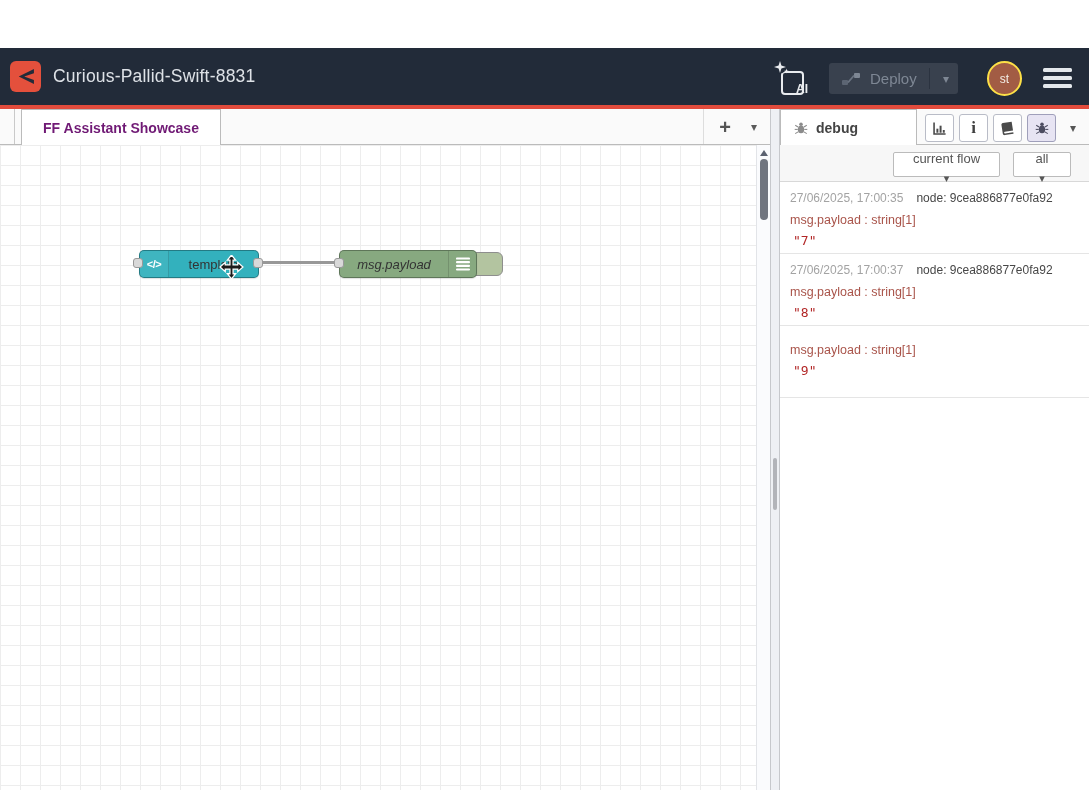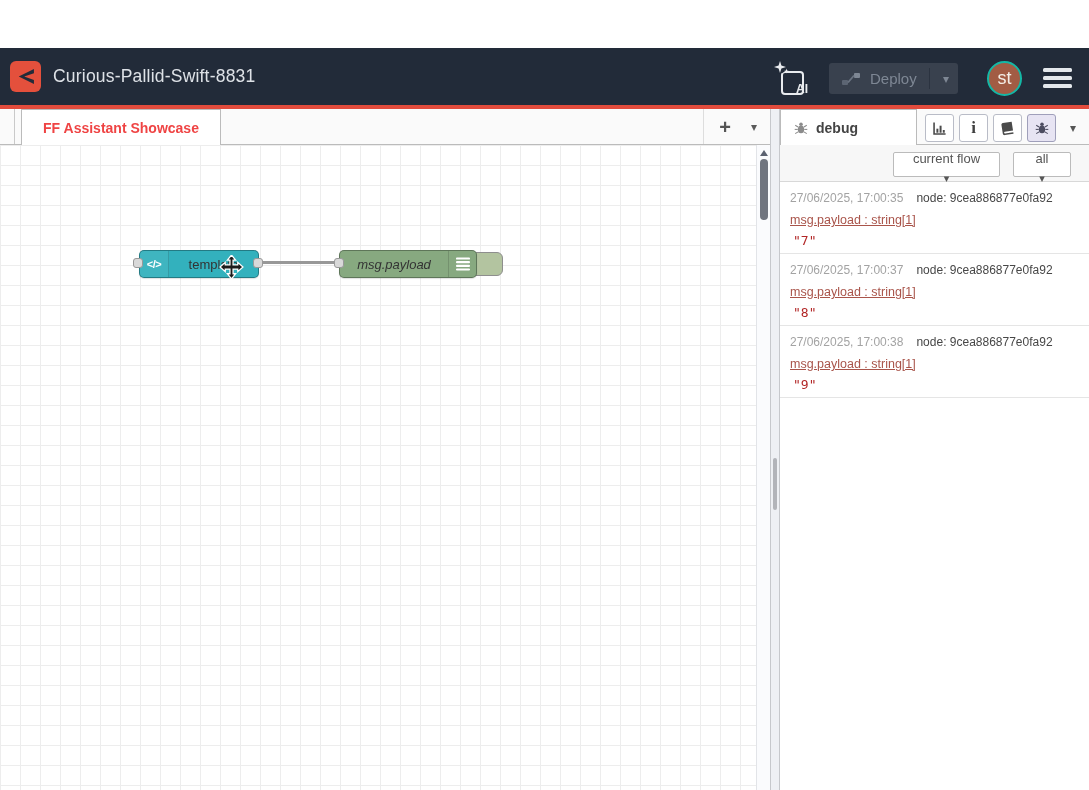--- a/index.html
+++ b/index.html
@@ -21,35 +21,35 @@
   .ai-label { position:absolute; right:2px; bottom:1px; color:#e8ebee; font-size:12px; font-weight:bold; }
   .ai-star { position:absolute; left:0; top:2px; }
   .deploy-button { position:absolute; left:829px; top:15px; width:129px; height:31px;
                    background:#39414e; border-radius:3px; display:flex; align-items:center; }
   .deploy-icon { margin-left:12px; }
   .deploy-label { color:#7e8794; font-size:15px; margin-left:9px; }
   .deploy-sep { position:absolute; right:28px; top:5px; bottom:5px; width:1px; background:#2b3340; }
   .deploy-chevron { position:absolute; right:9px; top:50%; transform:translateY(-50%);
                     color:#7e8794; font-size:12px; line-height:1; }
   .avatar { position:absolute; left:987px; top:13px; width:35px; height:35px; border-radius:50%;
-            background:#a25c44; border:2px solid #14b8a6; color:#f3eee7; font-size:18px;
+            background:#a25c44; border:2px solid #fde047; color:#f3eee7; font-size:12px;
             display:flex; align-items:center; justify-content:center; cursor:pointer; }
   .menu-button { position:absolute; left:1043px; top:20px; width:29px; height:22px;
                  background:transparent; border:none; cursor:pointer; }
   .menu-button .bar { position:absolute; left:0; width:29px; height:4px; background:#e4e8ec; border-radius:1.5px; }
   .menu-button .bar:nth-child(1){ top:0; } .menu-button .bar:nth-child(2){ top:8px; } .menu-button .bar:nth-child(3){ top:16px; }
 
   
   .tabbar { position:absolute; left:0; top:61px; width:770px; height:36px;
             background:#fafafa; border-bottom:1px solid #bbb; }
   .tab-tick { position:absolute; left:14px; top:61px; width:1px; height:35px; background:#c9c9c9; }
   .flow-tab { position:absolute; left:21px; top:61px; width:200px; height:36px; background:#fff;
               border:1px solid #bbb; border-bottom:none; display:flex; align-items:center;
               justify-content:center; cursor:pointer; }
-  .flow-tab span { color:#ef4444; font-weight:bold; font-size:14px; }
+  .flow-tab span { color:#701a75; font-weight:bold; font-size:14px; }
   .tab-sep { position:absolute; left:703px; top:61px; width:1px; height:35px; background:#ddd; }
   .add-flow-button { position:absolute; left:711px; top:64px; width:28px; height:29px; border:none;
                      background:transparent; color:#555; font-size:20px; font-weight:bold; cursor:pointer; line-height:28px; }
   .tab-list-button { position:absolute; left:742px; top:64px; width:24px; height:29px; border:none;
                      background:transparent; color:#5a5a5a; font-size:12px; cursor:pointer; }
 
   
   .canvas { position:absolute; left:0; top:97px; width:756px; height:679px; background:#fff;
             background-image:linear-gradient(to right,#ededed 1px,transparent 1px),
                              linear-gradient(to bottom,#ededed 1px,transparent 1px);
@@ -117,21 +117,21 @@
   .tool-btn { position:absolute; top:7px; height:25px; background:#fff; border:1px solid #bbb; border-radius:2px;
               display:flex; align-items:center; justify-content:center; gap:6px; font-size:13px; color:#555; cursor:pointer;flex-direction:column; }
   .filter-btn { left:113px; width:107px; }
   .clear-btn { left:233px; width:58px; }
   .tool-btn .chev { font-size:11px; color:#555; }
 
   .messages { position:absolute; left:0; top:73px; width:309px; }
   .msg { height:72px; padding:9px 10px 0 10px; border-bottom:1px solid #e5e5e5; background:#fff; }
   .msg-meta { font-size:12px; color:#a3a3a3; }
   .msg-node { color:#474747; margin-left:13px; }
-  .msg-prop { margin-top:8px; font-size:12.5px; color:#a9544a;text-decoration:underline; }
+  .msg-prop { margin-top:8px; font-size:12.5px; color:#a9544a; }
   .msg-value { margin-top:6px; padding-left:3px; font-family:"DejaVu Sans Mono", monospace;
                font-size:13px; color:#b22727; }
 </style>
 </head>
 <body>
 
 <div class="app">
 
   <div class="header">
     <div class="logo">
@@ -313,22 +313,19 @@
         <div class="msg-value">"7"</div>
       </div>
       <div class="msg">
         <div class="msg-meta">
           <span>27/06/2025, 17:00:37</span><span class="msg-node">node: 9cea886877e0fa92</span>
         </div>
         <div class="msg-prop">msg.payload : string[1]</div>
         <div class="msg-value">"8"</div>
       </div>
       <div class="msg">
-        <div class="msg-meta">
-          <span>27/06/2025, 17:00:38</span><span class="msg-node">node: 9cea886877e0fa92</span>
-        </div>
         <div class="msg-prop">msg.payload : string[1]</div>
         <div class="msg-value">"9"</div>
       </div>
     </div>
   </div>
 
 </div>
 
 </body></html>

